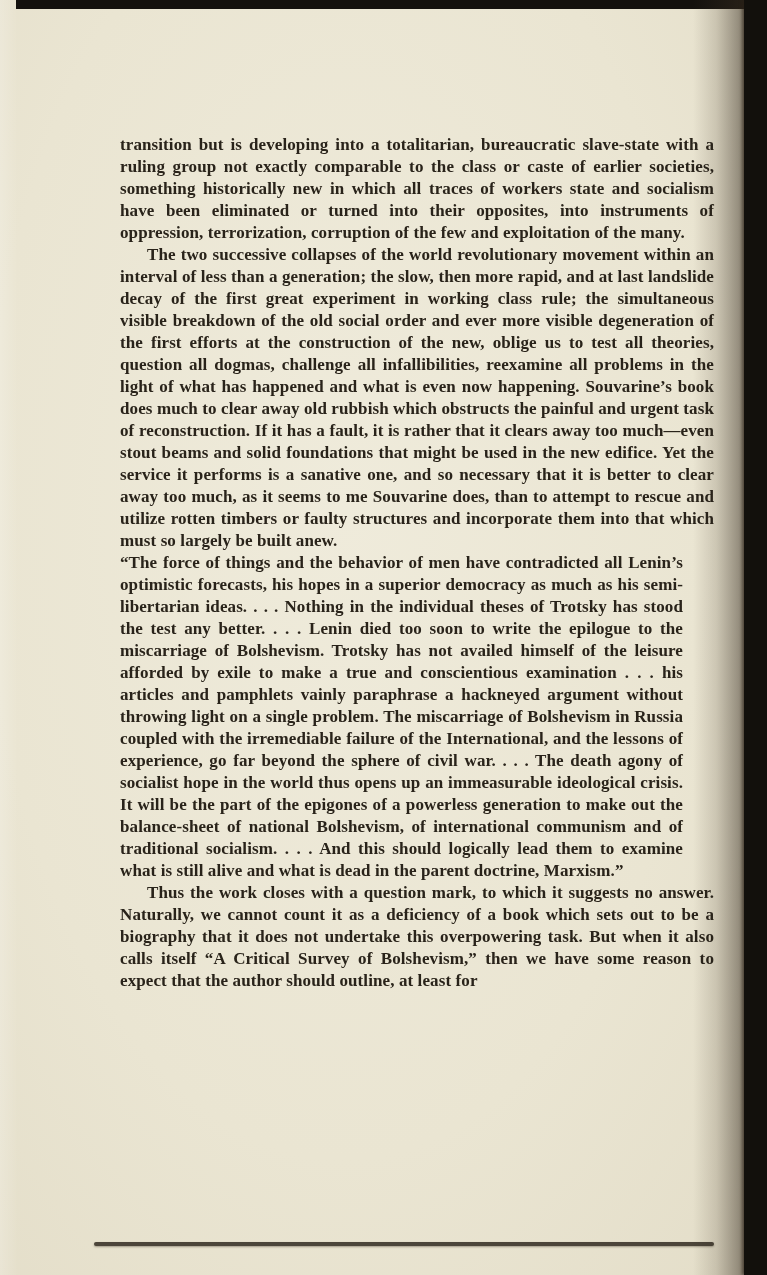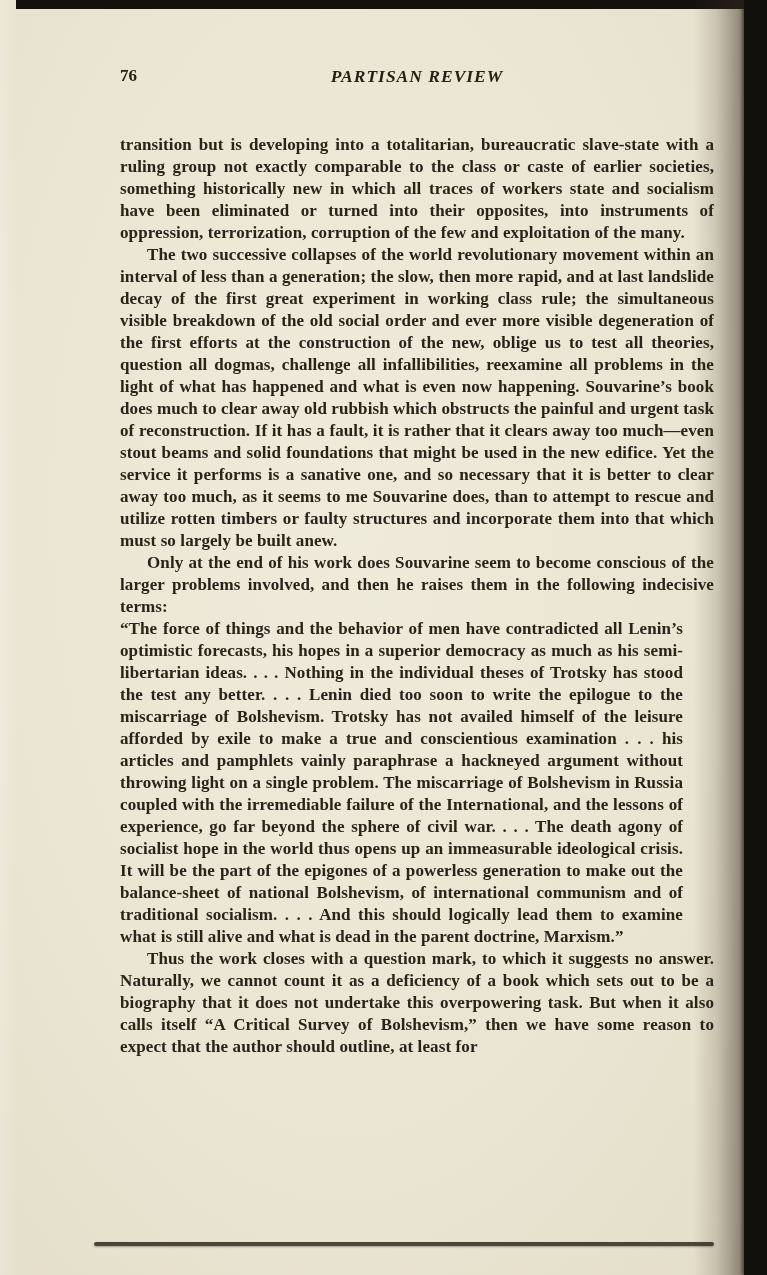--- a/index.html
+++ b/index.html
@@ -75,26 +75,21 @@
 </head>
 <body>
 
 <div class="scan">
 
   <div class="edge-top"></div>
   <div class="edge-right-shadow"></div>
   <div class="edge-right"></div>
   <div class="edge-bottom-rule"></div>
 
-  <div class="page-header">
-    <span class="page-number">76</span>
-    <span class="journal-title">PARTISAN REVIEW</span>
-  </div>
 
   <div class="page-body">
     <p>transition but is developing into a totalitarian, bureaucratic slave-state with a ruling group not exactly comparable to the class or caste of earlier societies, something historically new in which all traces of workers state and socialism have been eliminated or turned into their opposites, into instruments of oppression, terrorization, corruption of the few and exploitation of the many.</p>
     <p class="para-indent">The two successive collapses of the world revolutionary movement within an interval of less than a generation; the slow, then more rapid, and at last landslide decay of the first great experiment in working class rule; the simultaneous visible breakdown of the old social order and ever more visible degeneration of the first efforts at the construction of the new, oblige us to test all theories, question all dogmas, challenge all infallibilities, reexamine all problems in the light of what has happened and what is even now happening. Souvarine’s book does much to clear away old rubbish which obstructs the painful and urgent task of reconstruction. If it has a fault, it is rather that it clears away too much—even stout beams and solid foundations that might be used in the new edifice. Yet the service it performs is a sanative one, and so necessary that it is better to clear away too much, as it seems to me Souvarine does, than to attempt to rescue and utilize rotten timbers or faulty structures and incorporate them into that which must so largely be built anew.</p>
-    <p class="para-indent">Only at the end of his work does Souvarine seem to become conscious of the larger problems involved, and then he raises them in the following indecisive terms:</p>
     <p class="para-quote">“The force of things and the behavior of men have contradicted all Lenin’s optimistic forecasts, his hopes in a superior democracy as much as his semi-libertarian ideas. . . . Nothing in the individual theses of Trotsky has stood the test any better. . . . Lenin died too soon to write the epilogue to the miscarriage of Bolshevism. Trotsky has not availed himself of the leisure afforded by exile to make a true and conscientious examination . . . his articles and pamphlets vainly paraphrase a hackneyed argument without throwing light on a single problem. The miscarriage of Bolshevism in Russia coupled with the irremediable failure of the International, and the lessons of experience, go far beyond the sphere of civil war. . . . The death agony of socialist hope in the world thus opens up an immeasurable ideological crisis. It will be the part of the epigones of a powerless generation to make out the balance-sheet of national Bolshevism, of international communism and of traditional socialism. . . . And this should logically lead them to examine what is still alive and what is dead in the parent doctrine, Marxism.”</p>
     <p class="para-indent">Thus the work closes with a question mark, to which it suggests no answer. Naturally, we cannot count it as a deficiency of a book which sets out to be a biography that it does not undertake this overpowering task. But when it also calls itself “A Critical Survey of Bolshevism,” then we have some reason to expect that the author should outline, at least for</p>
   </div>
 
 </div>
 
 </body></html>

